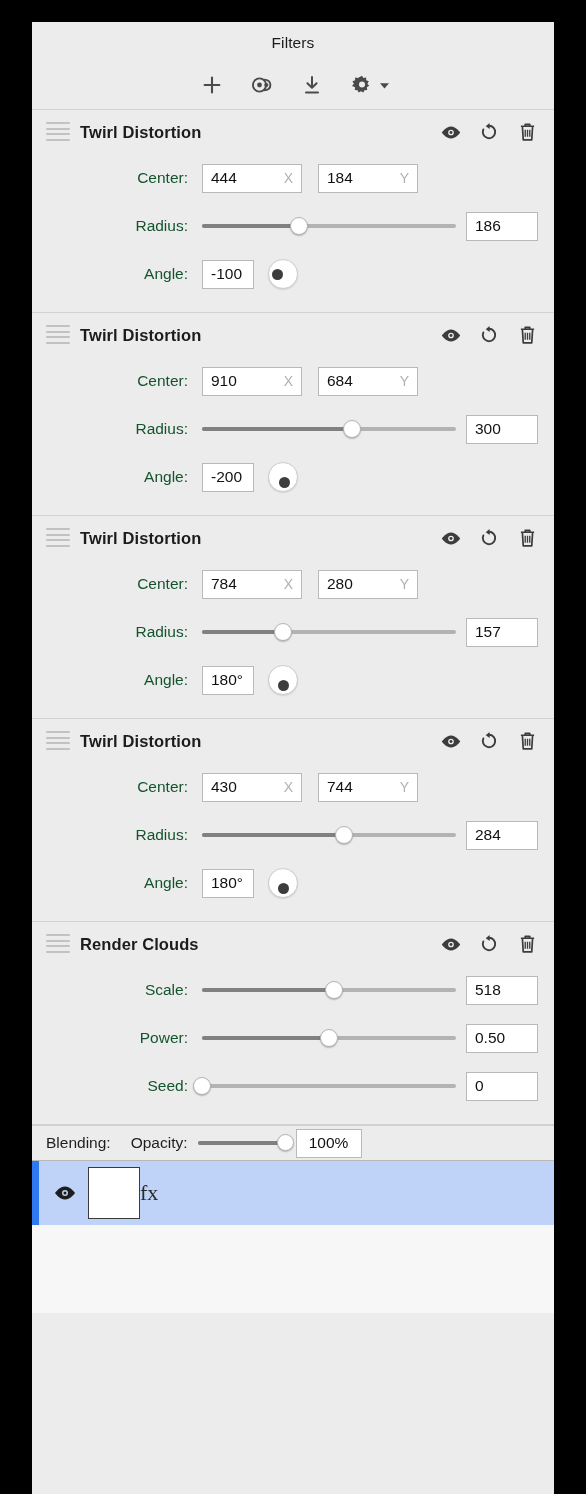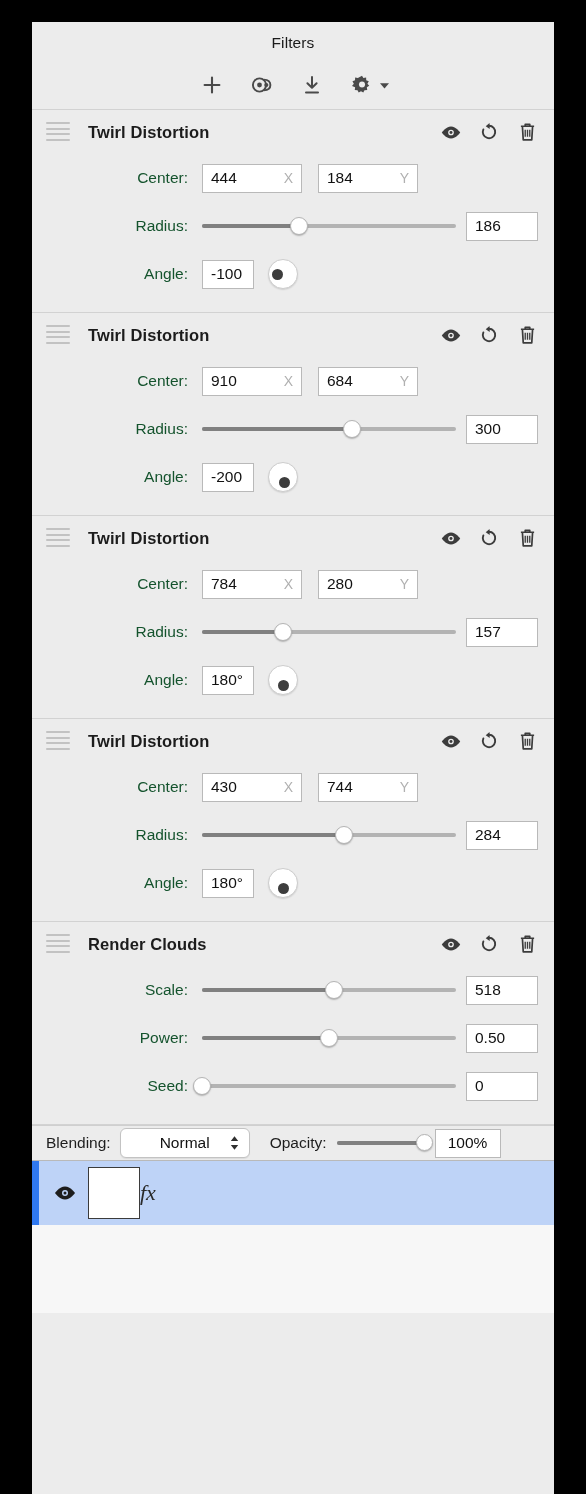--- a/index.html
+++ b/index.html
@@ -41,21 +41,20 @@
 
   
   .filter {
     border-bottom: 1px solid #d2d2d2;
     padding-bottom: 14px;
   }
   .filter-head {
     display: flex; align-items: center;
     height: 44px;
     padding: 0 16px 0 14px;
-    gap: 8px;
   }
   .drag-handle { width: 24px; height: 20px; margin-right: 10px; flex: 0 0 auto; }
   .drag-handle i {
     display: block; height: 2px; background: #c2c2c2; margin-bottom: 3.5px;
     border-radius: 1px;
   }
   .filter-name {
     font-size: 16.5px; font-weight: bold; color: #1c1c1c;
     flex: 1 1 auto; letter-spacing: .1px;
   }
@@ -158,21 +157,21 @@
   }
   .layer .accent {
     position: absolute; left: 0; top: 0; bottom: 0; width: 7px; background: #2f78f0;
   }
   .layer .eye { width: 26px; display:flex; align-items:center; justify-content:center; color:#1d1d1d; }
   .layer .thumb-sq {
     width: 52px; height: 52px; background: #fff; border: 1.5px solid #3b3b3b;
     margin-left: 10px; flex: 0 0 auto;
   }
   .layer .lname { margin-left: 20px; font-size: 16px; color: #1a1a1a; flex: 1 1 auto; }
-  .layer .fx { font-family: "Liberation Serif", serif; font-style: italic; font-size: 22px; color:#2a2a2a; margin-right: 20px; }
+  .layer .fx { font-family: "Liberation Serif", serif; font-size: 22px; color:#2a2a2a; margin-right: 20px; }
 
   .empty-area { background: #f7f7f7; flex: 1 1 auto; height: 88px; }
 </style>
 </head>
 <body>
 
 <div id="app">
 
   <div class="panel-title">Filters</div>
 
@@ -529,28 +528,20 @@
           </div>
           <div class="numbox val">
             <span>0</span>
           </div>
         </div>
       </div>
     </div>
 
   <div class="blend-bar">
     <span class="lbl">Blending:</span>
-    <div class="select">
-      <span>Normal</span>
-      <span class="stepper">
-        <svg width="11" height="16" viewBox="0 0 11 16">
-            <path d="M5.5 1.2 9.2 6H1.8zM5.5 14.8 1.8 10h7.4z" fill="#303030"></path>
-          </svg>
-      </span>
-    </div>
     <span class="lbl opacity-lbl">Opacity:</span>
     <div class="op-slider">
       <div class="track"></div>
       <div class="fill" id="op-fill" style="width: 100%;"></div>
       <div class="thumb" id="op-thumb" style="left: 100%;"></div>
     </div>
     <div class="numbox op-val">
       <span>100%</span>
     </div>
   </div>

